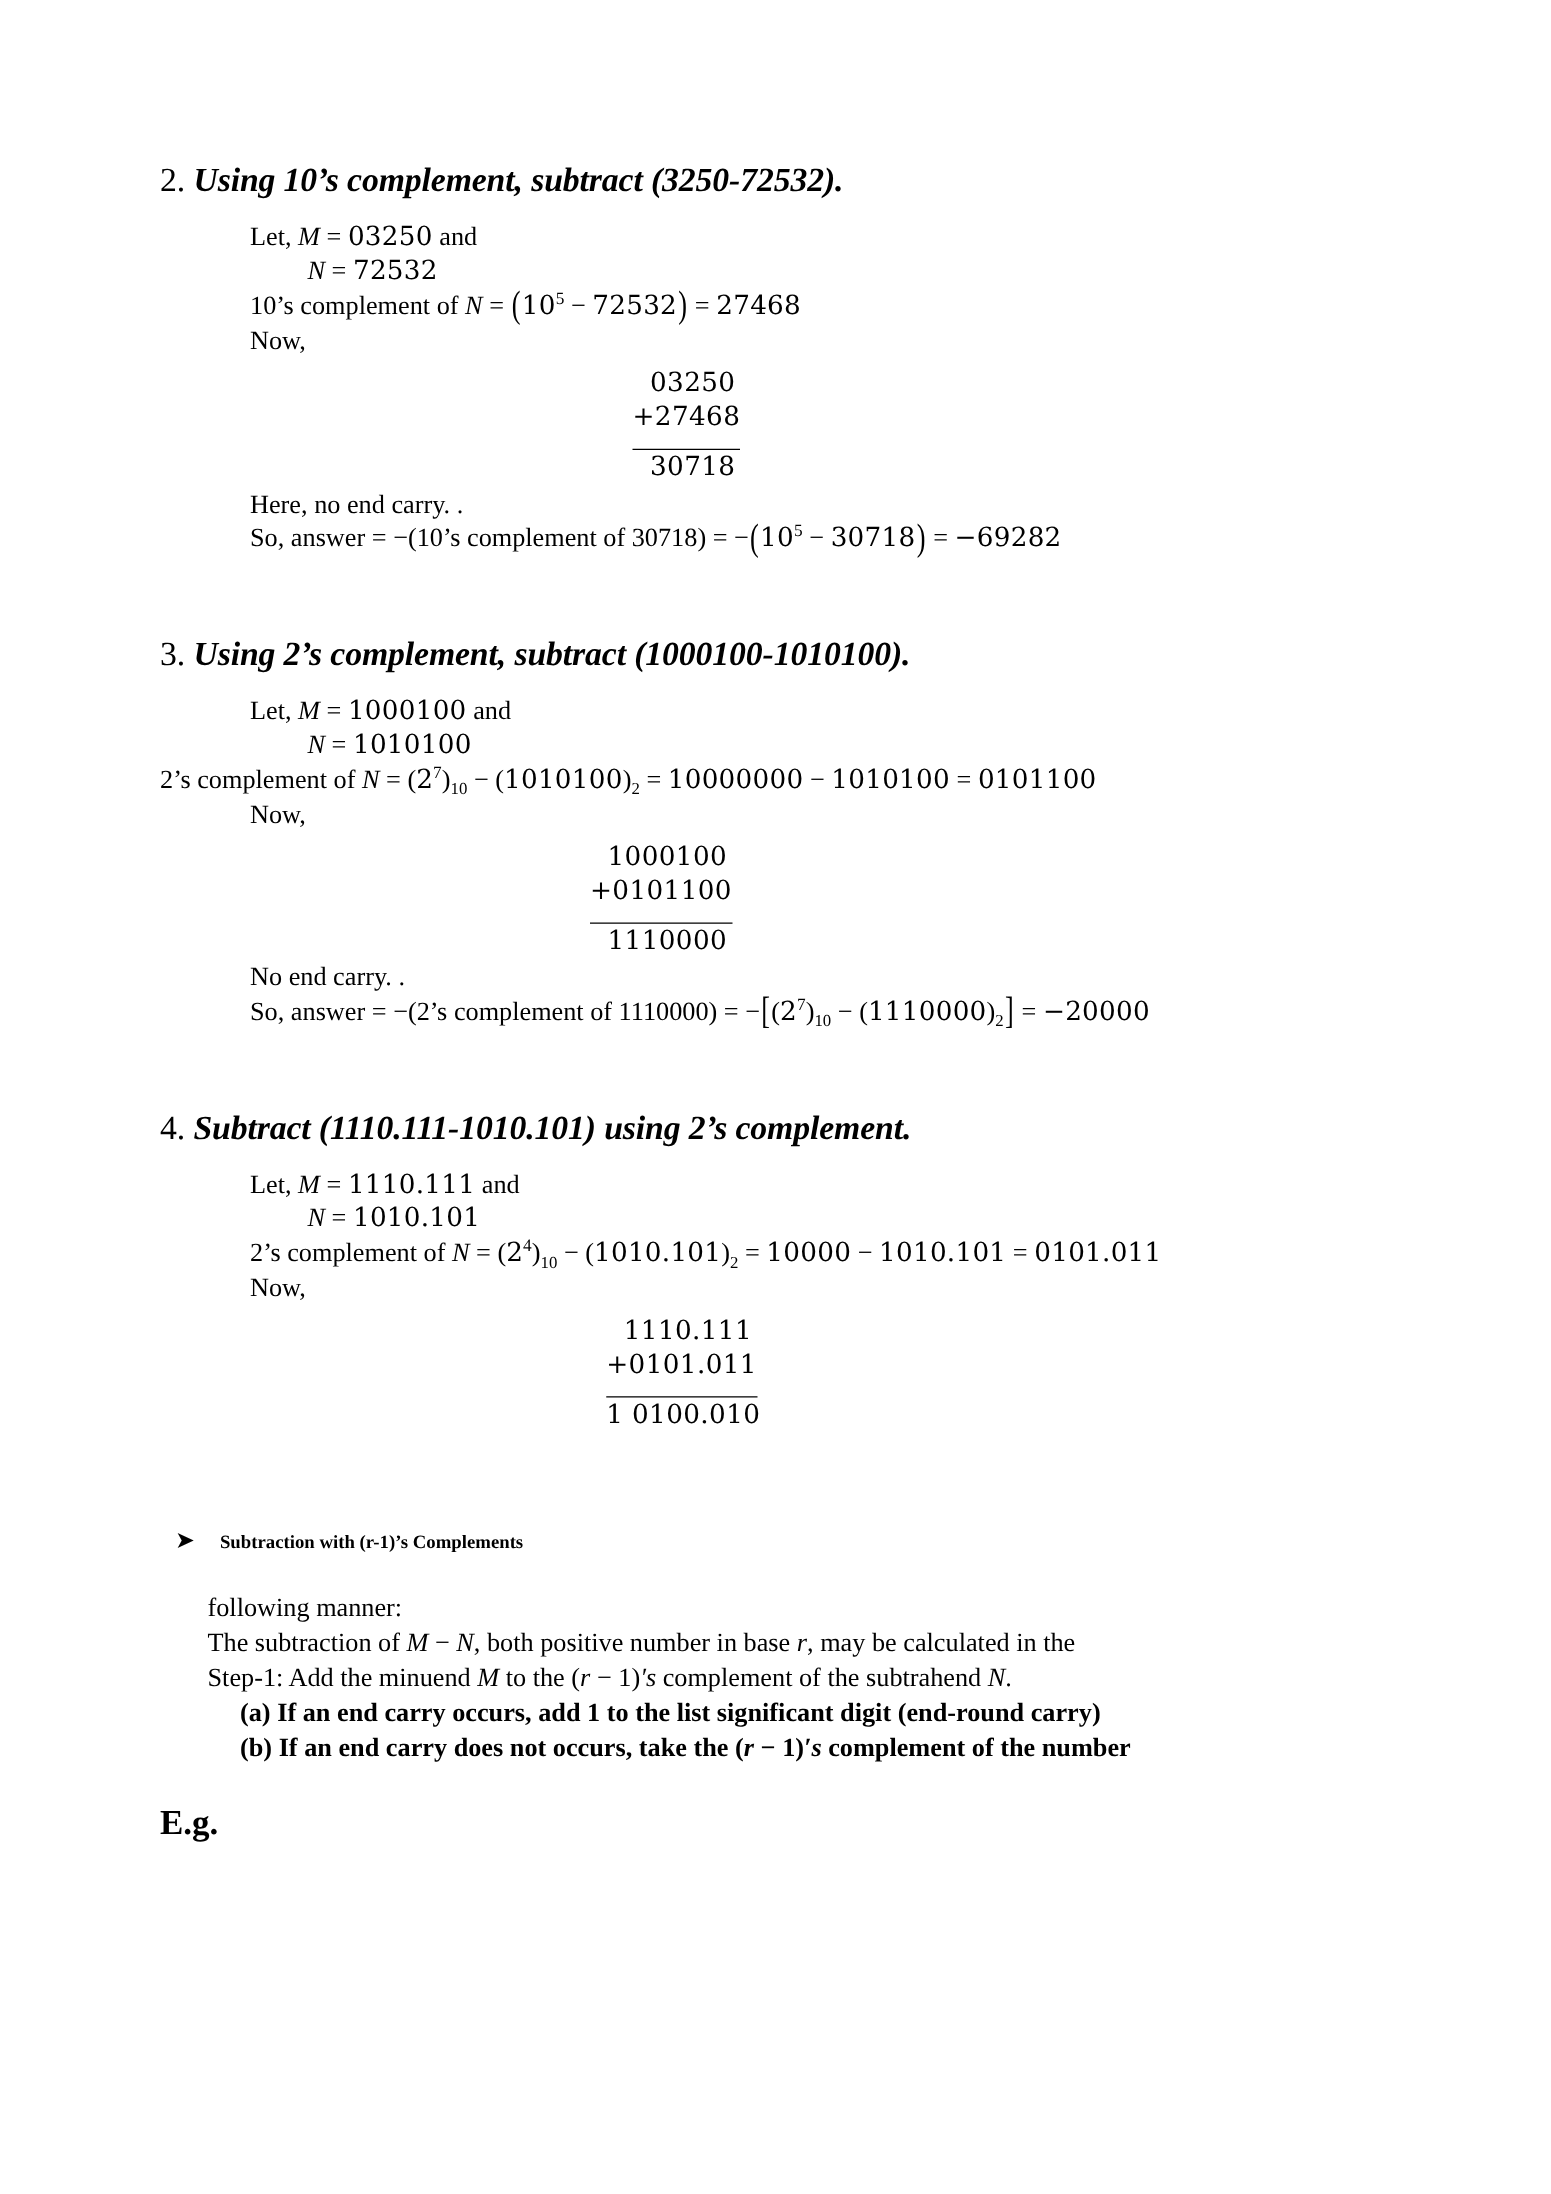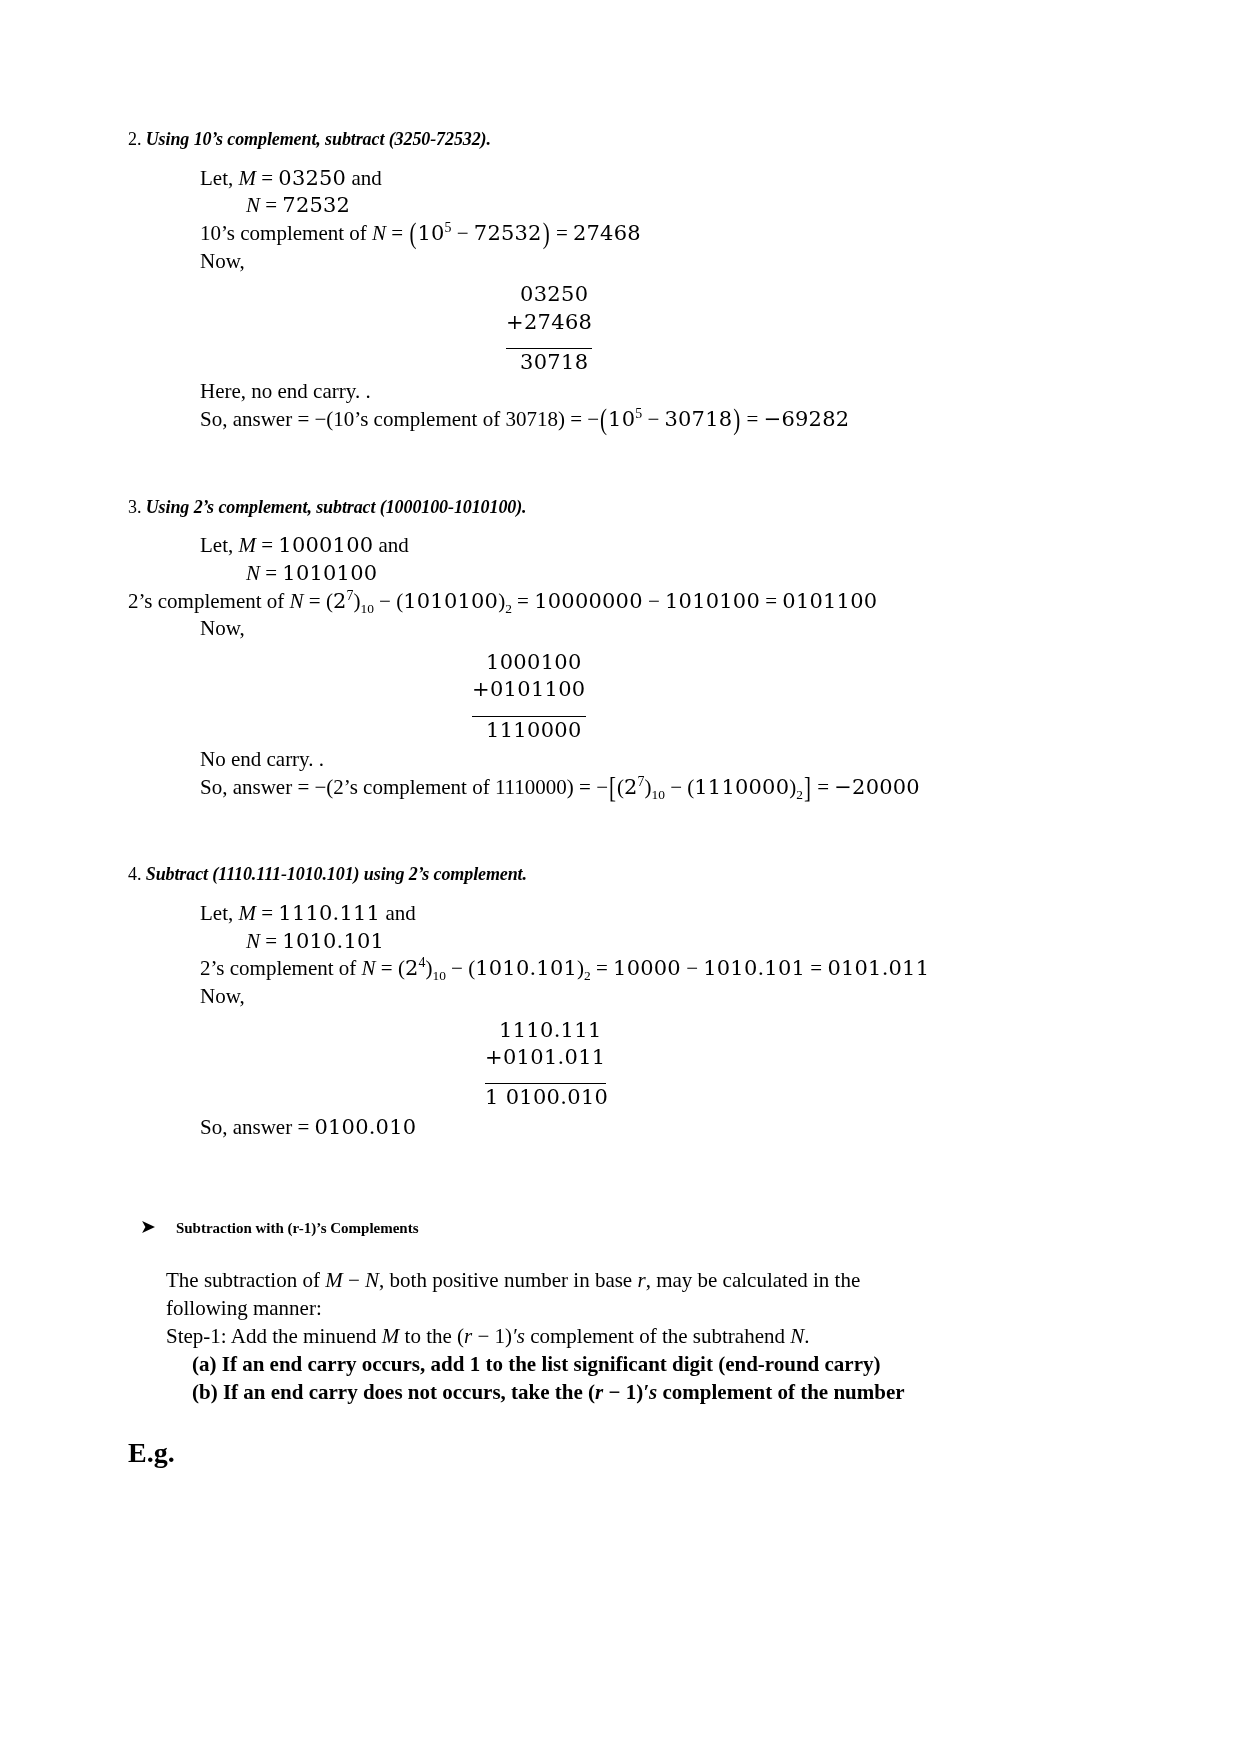--- a/index.html
+++ b/index.html
@@ -21,21 +21,21 @@
     position: absolute;
     left: 128px;
     top: 128px;
     width: 990px;
   }
 
   
   .prob-head {
     font-weight: bold;
     font-style: italic;
-    font-size: 18px;
+    font-size: 27px;
     letter-spacing: -0.1px;
     margin: 0;
     line-height: 1.25;
   }
   .prob-head .num {
     font-style: normal;
     font-weight: normal;
   }
 
   
@@ -291,46 +291,41 @@
         <span>Now,</span>
       </div>
 
       <div class="sum pos-c">
         <div class="row top">1110.111</div>
         <div class="row addend">+0101.011</div>
         <div class="row result carry">1 0100.010</div>
       </div>
 
 
-      <div class="mline">
-        <span>So, answer</span>
-        <span>=</span>
-        <span class="mono-num">0100.010</span>
-      </div>
     </div>
 
     <div class="sp-xl"></div>
     <div class="sp-s"></div>
 
     <div class="bullet-head">
       <span class="arrow-glyph">➤</span>
       <span class="bullet-title">Subtraction with (r-1)’s Complements</span>
     </div>
 
     <div class="sp-m"></div>
 
     <div class="para">
+      <div class="pline">following manner:</div>
       <div class="pline">
         <span>The subtraction of</span>
         <span class="var">M</span>
         <span>−</span>
         <span class="var">N</span><span>, both positive number in base</span>
         <span class="var">r</span><span>, may be calculated in the</span>
       </div>
-      <div class="pline">following manner:</div>
 
       <div class="pline">
         <span>Step-1:</span>
         <span>Add the minuend</span>
         <span class="var">M</span>
         <span>to the</span>
         <span>(</span><span class="var">r</span>
         <span>−</span>
         <span>1</span><span>)</span><span class="var">′s</span>
         <span>complement of the subtrahend</span>

